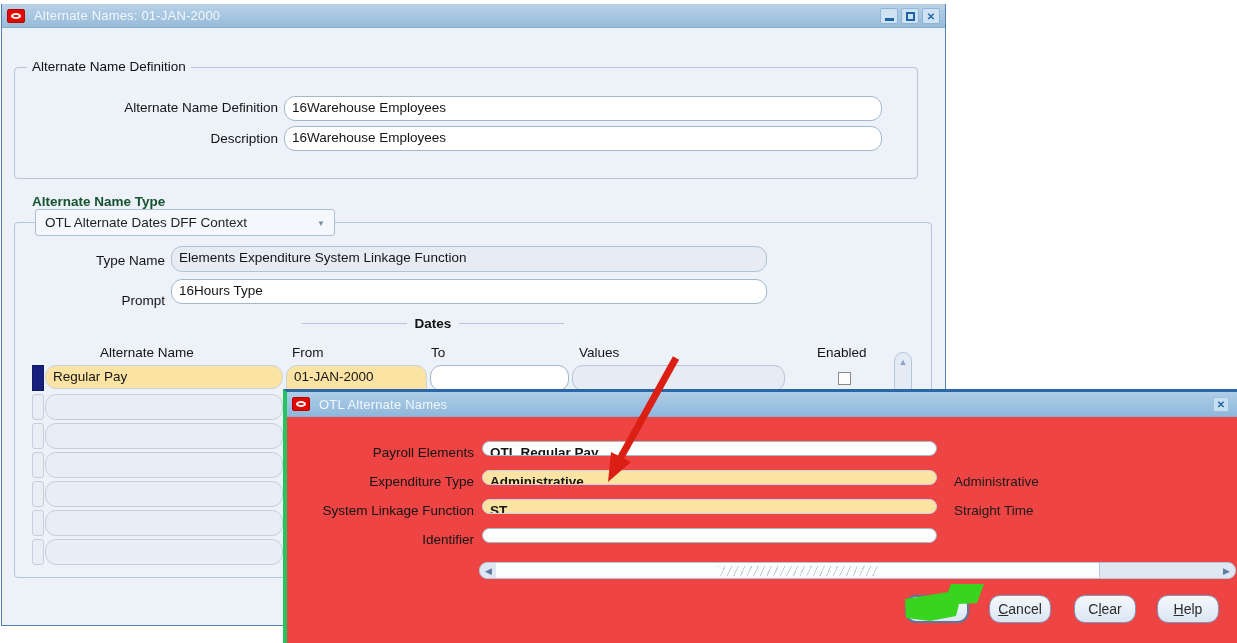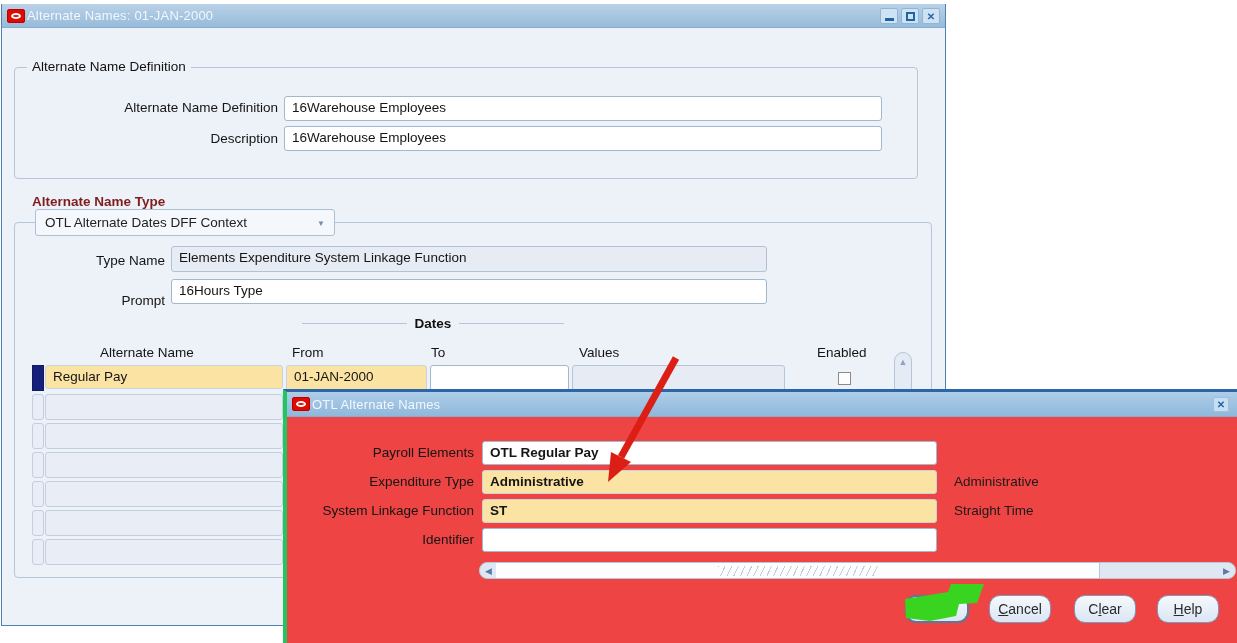--- a/index.html
+++ b/index.html
@@ -5,45 +5,45 @@
   * { box-sizing: border-box; margin: 0; padding: 0; }
   html,body { width:1237px; height:643px; background:#ffffff; overflow:hidden;
               font-family:"Liberation Sans", sans-serif; }
 
   
   #main-window { position:absolute; left:1px; top:4px; width:945px; height:622px;
     background:#edf1f8; border:1px solid #4f81b5; border-top:none; z-index:1; }
   .titlebar { position:absolute; left:0; top:0; right:0; height:24px;
     background:linear-gradient(#b9d2e8,#97bbd9); display:flex; align-items:center;
     padding-left:5px; border-bottom:1px solid #87add0;}
-  .titlebar .title { color:#f2f7fc; font-size:13px; margin-left:2px; letter-spacing:.2px;}
+  .titlebar .title { color:#f2f7fc; font-size:13px; margin-left:9px; letter-spacing:.2px;}
   .oracle-icon { width:18px; height:14px; background:#e00b00; border:1px solid #b00;
     border-radius:2px; display:flex; align-items:center; justify-content:center; flex:0 0 auto;}
   .oracle-icon i { display:block; width:10px; height:6px; border:2px solid #fff; border-radius:50%;}
   .win-controls { position:absolute; right:5px; top:4px; display:flex; gap:3px;}
   .win-btn { width:18px; height:16px; background:#cfe2f2; border:1px solid #8fb6d8;
     border-radius:2px; display:flex; align-items:center; justify-content:center;
     color:#1f63a8; font-size:10px; font-weight:bold; }
   .min-glyph { width:9px; height:3px; background:#1f63a8; margin-top:7px;}
   .max-glyph { width:9px; height:9px; border:2px solid #1f63a8;}
 
   
   .groupbox { position:absolute; border:1px solid #b6c5d8; border-radius:4px; }
   .legend { position:absolute; top:-9px; left:12px; background:#edf1f8; padding:0 5px;
     font-size:13.5px; color:#111; }
 
   .flabel { position:absolute; font-size:13.5px; color:#141414; text-align:right; }
-  .field { position:absolute; border:1px solid #a2b8ce; border-radius:3px; background:#fff;
+  .field { position:absolute; border:1px solid #a2b8ce; border-radius:11px; background:#fff;
     font-size:13.5px; color:#151515; padding:3px 0 0 7px; overflow:hidden; white-space:nowrap;}
   .field.readonly { background:#e7ecf4; border-color:#b2c2d5; }
   .field.yellow { background:#fbe4a3; border-color:#c9d3e0; }
   .field.empty-cell { background:#e9eef6; border-color:#c3cfdf; }
   .boldval { font-weight:bold; }
 
-  .section-label { position:absolute; font-size:13.5px; font-weight:bold; color:#7f1d1d; }
+  .section-label { position:absolute; font-size:13.5px; font-weight:bold; color:#14532d; }
 
   
   #type-dropdown { position:absolute; left:33px; top:205px; width:300px; height:27px;
     background:#f4f8fc; border:1px solid #aebfd2; border-radius:3px; z-index:2;
     font-size:13.5px; color:#222; display:flex; align-items:center; padding-left:9px;}
   #type-dropdown .dd-arrow { position:absolute; right:9px; top:9px; font-size:8px; color:#7a8aa0;}
 
   
   #dates-row { position:absolute; left:300px; top:312px; width:262px; display:flex;
     align-items:center; gap:8px; }
@@ -62,21 +62,21 @@
   #v-scrollbar { position:absolute; left:892px; top:348px; width:18px; height:230px;
     background:#e4ebf5; border:1px solid #b6c5d8; border-radius:9px 9px 0 0;
     text-align:center; color:#8aa3c4; font-size:9px; padding-top:4px;}
 
   
   #dialog { position:absolute; left:283px; top:389px; width:954px; height:254px;
     background:#ef4444; border-top:3px solid #2b66a8; border-left:4px solid #22c55e;
     z-index:10; }
   #dialog .titlebar { height:25px; background:linear-gradient(#aecde8,#8fb8dc); }
   #dialog .flabel { width:187px; left:0; }
-  #dialog .field { left:195px; width:455px; height:24px; }
+  #dialog .field { left:195px; width:455px; height:15px; }
   .right-label { position:absolute; left:667px; font-size:13.5px; color:#1a1a1a; }
 
   
   #h-scrollbar { position:absolute; left:192px; top:170px; width:757px; height:17px;
     background:#dfe7f2; border:1px solid #b6c5d8; border-radius:8px; overflow:hidden;}
   .h-arrow { position:absolute; top:0; width:15px; height:15px; color:#5a7ca6; font-size:9px;
     display:flex; align-items:center; justify-content:center; }
   #h-thumb { position:absolute; left:16px; top:0; width:604px; height:15px; background:#fcfdfe;
     border-right:1px solid #b6c5d8; display:flex; align-items:center; justify-content:center;}
   #h-hatch { width:160px; height:10px;

